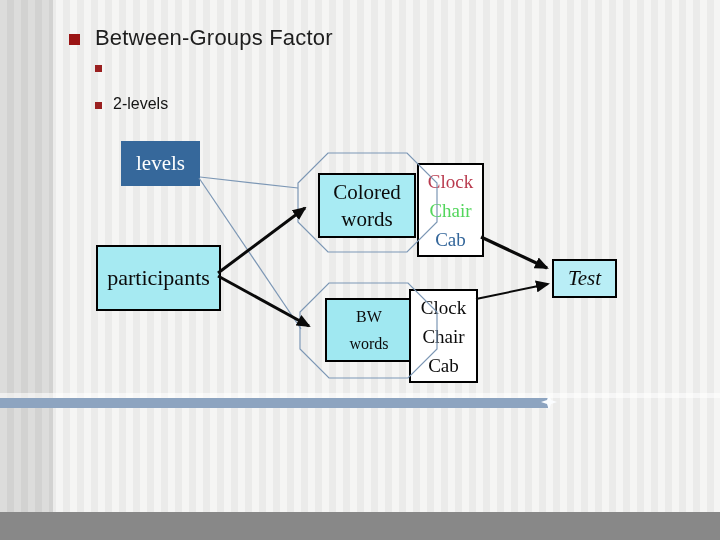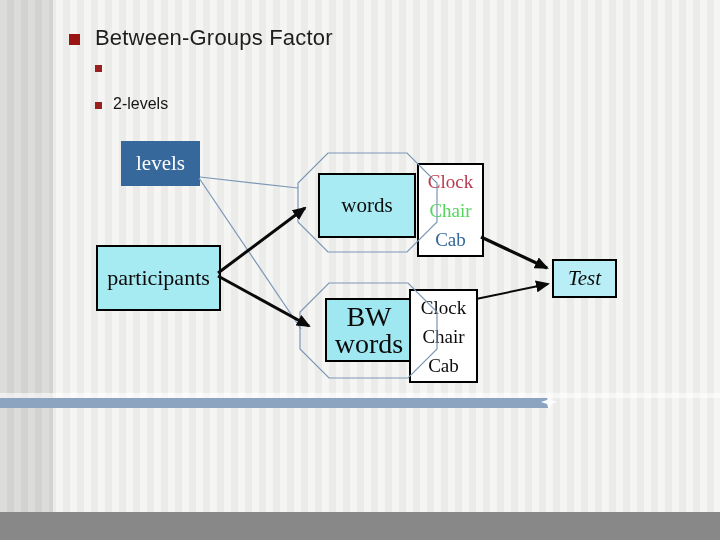--- a/index.html
+++ b/index.html
@@ -19,21 +19,21 @@
   .bullet-text{position:absolute;left:113px;font-size:16px;color:#151515;}
   .bt1{top:48px;margin-top:47px;} .bt2{top:97px;}
 
   .dbox{position:absolute;display:flex;align-items:center;justify-content:center;
         font-family:"Liberation Serif","DejaVu Serif",serif;color:#0b0b0b;text-align:center;}
   .levels-box{left:121px;top:141px;width:79px;height:45px;background:#36689b;color:#ffffff;font-size:21px;}
   .participants-box{left:96px;top:245px;width:121px;height:62px;background:#a6eaf2;border:2px solid #000;font-size:22px;}
   .colored-words-box{left:318px;top:173px;width:94px;height:61px;background:#a8ebf3;border:2px solid #000;
         font-size:21px;line-height:27px;flex-direction:column;}
   .bw-words-box{left:325px;top:298px;width:84px;height:60px;background:#a0e8f1;border:2px solid #000;
-        font-size:28px;line-height:27px;flex-direction:column;}
+        font-size:16px;line-height:27px;flex-direction:column;}
   .stim-box{background:#ffffff;border:2px solid #000;font-size:19px;line-height:29px;flex-direction:column;}
   .stim-top{left:417px;top:163px;width:63px;height:90px;}
   .stim-bottom{left:409px;top:289px;width:65px;height:90px;}
   .test-box{left:552px;top:259px;width:61px;height:35px;background:#b9eef6;border:2px solid #000;font-size:21px;font-style:italic;}
 
   .overlay{position:absolute;left:0;top:0;width:720px;height:540px;pointer-events:none;}
 
   .accent-bar{position:absolute;left:0;top:398px;width:548px;height:10px;background:#8da4c0;}
   .accent-glow{position:absolute;left:0;top:393px;width:720px;height:5px;background:rgba(255,255,255,0.55);}
 </style>
@@ -52,20 +52,21 @@
 
   <div class="dbox levels-box">
     <span>levels</span>
   </div>
 
   <div class="dbox participants-box">
     <span>participants</span>
   </div>
 
   <div class="dbox colored-words-box">
+    <span>Colored</span>
     <span>words</span>
   </div>
 
   <div class="dbox stim-box stim-top">
     <span style="color: rgb(185, 58, 78);">Clock</span>
     <span style="color: rgb(83, 214, 92);">Chair</span>
     <span style="color: rgb(51, 102, 154);">Cab</span>
   </div>
 
   <div class="dbox bw-words-box">

